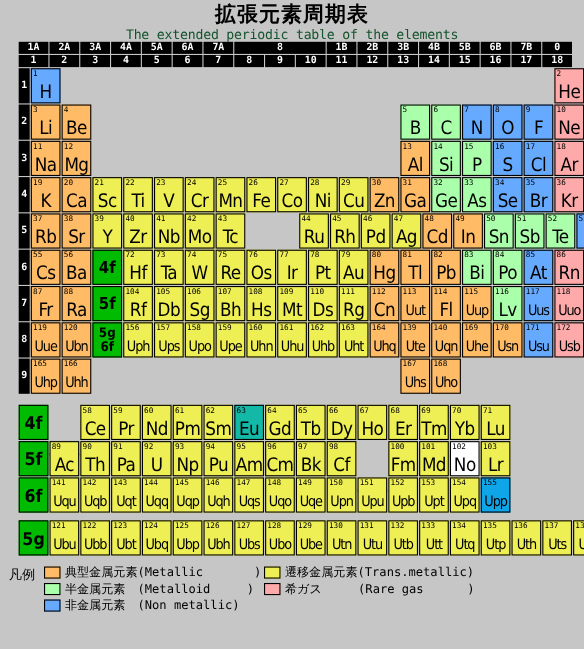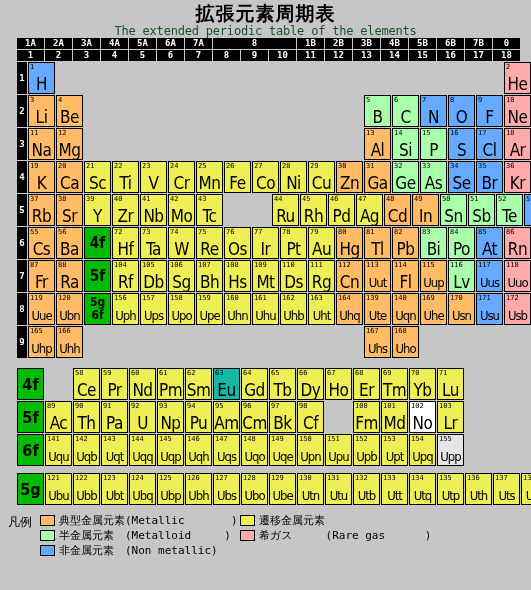--- a/index.html
+++ b/index.html
@@ -959,21 +959,21 @@
         <div class="sym len3">Upb</div>
       </div>
       <div class="cell" style="background: rgb(238, 238, 85);">
         <div class="num">153</div>
         <div class="sym len3">Upt</div>
       </div>
       <div class="cell" style="background: rgb(238, 238, 85);">
         <div class="num">154</div>
         <div class="sym len3">Upq</div>
       </div>
-      <div class="cell" style="background: #e5e5e5;">
+      <div class="cell" style="background: #0ea5e9;">
         <div class="num">155</div>
         <div class="sym len3">Upp</div>
       </div>
     </div>
     <div class="spacer-sm"></div>
     <div class="frow">
       <div class="fblock-label">5g</div>
       <div class="cell" style="background: rgb(238, 238, 85);">
         <div class="num">121</div>
         <div class="sym len3">Ubu</div>
@@ -1054,20 +1054,21 @@
   <div class="legend-cols" id="legend-body">
       <div class="legend-line">
         <div class="legend-item legend-col-a">
           <div class="swatch" style="background: rgb(255, 187, 102);"></div>
           <span class="legend-jp">典型金属元素</span>
           <span class="legend-en">(Metallic       )</span>
         </div>
         <div class="legend-item">
           <div class="swatch" style="background: rgb(238, 238, 85);"></div>
           <span class="legend-jp">遷移金属元素</span>
+          <span class="legend-en">(Trans.metallic)</span>
         </div>
       </div>
       <div class="legend-line">
         <div class="legend-item legend-col-a">
           <div class="swatch" style="background: rgb(170, 255, 170);"></div>
           <span class="legend-jp">半金属元素　</span>
           <span class="legend-en">(Metalloid     )</span>
         </div>
         <div class="legend-item">
           <div class="swatch" style="background: rgb(255, 170, 170);"></div>

